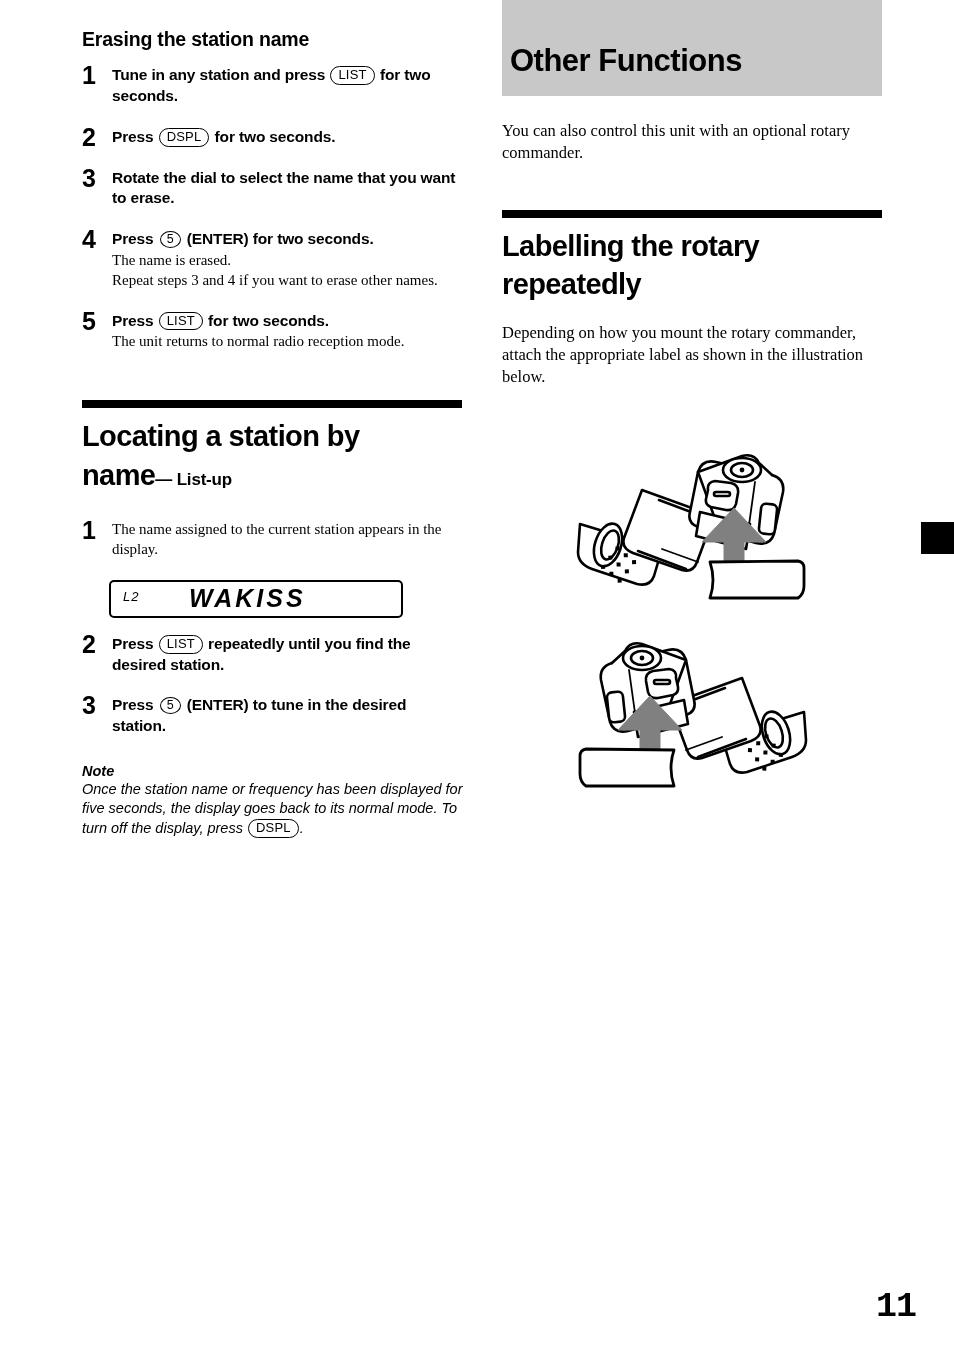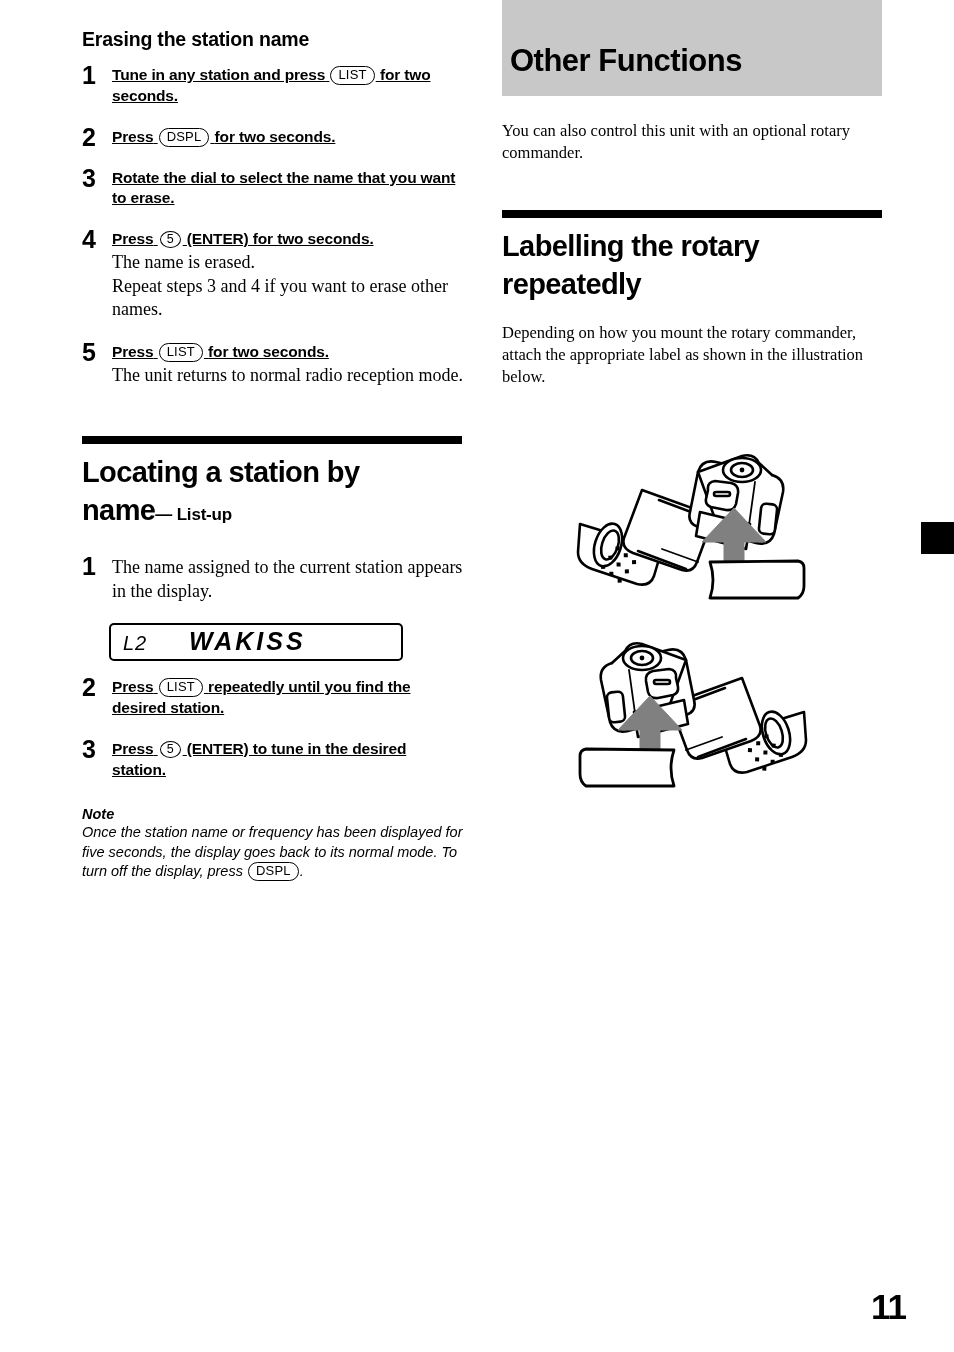--- a/index.html
+++ b/index.html
@@ -90,25 +90,24 @@
     font-family: "Liberation Sans", sans-serif;
     font-weight: bold;
     font-size: 25px;
   }
   .step-title {
     font-family: "Liberation Sans", sans-serif;
     font-weight: bold;
     font-size: 15.5px;
     line-height: 1.34;
     letter-spacing: -0.15px;
-    text-decoration: underline;
   }
   .step-body {
     font-family: "Liberation Serif", serif;
-    font-size: 18px;
+    font-size: 15px;
     line-height: 1.32;
     margin-top: 1px;
   }
 
   
   .body-text {
     font-family: "Liberation Serif", serif;
     font-size: 16.5px;
     line-height: 1.33;
     margin: 20px 0 0 0;
@@ -151,21 +150,21 @@
     border: 2.2px solid #000;
     border-radius: 5px;
     position: relative;
     background: #fff;
   }
   .lcd-left {
     position: absolute;
     left: 12px;
     top: 7px;
     font-family: "Liberation Sans", sans-serif;
-    font-size: 20px;
+    font-size: 13px;
     font-style: italic;
     letter-spacing: 1px;
   }
   .lcd-main {
     position: absolute;
     left: 78px;
     top: 2px;
     font-family: "Liberation Sans", sans-serif;
     font-weight: bold;
     font-size: 25px;
@@ -202,23 +201,23 @@
   .side-tab {
     position: absolute;
     left: 921px;
     top: 522px;
     width: 40px;
     height: 32px;
     background: #000;
   }
   .page-num {
     position: absolute;
-    right: 48px;
+    right: 38px;
     bottom: 25px;
-    font-family: Liberation Sans, sans-serif;
+    font-family: Liberation Mono, monospace;
     font-weight: bold;
     font-size: 35px;
     letter-spacing: -1px;
     margin-left: 11px;
   }
 </style>
 </head>
 <body>
 
 <div id="page">

